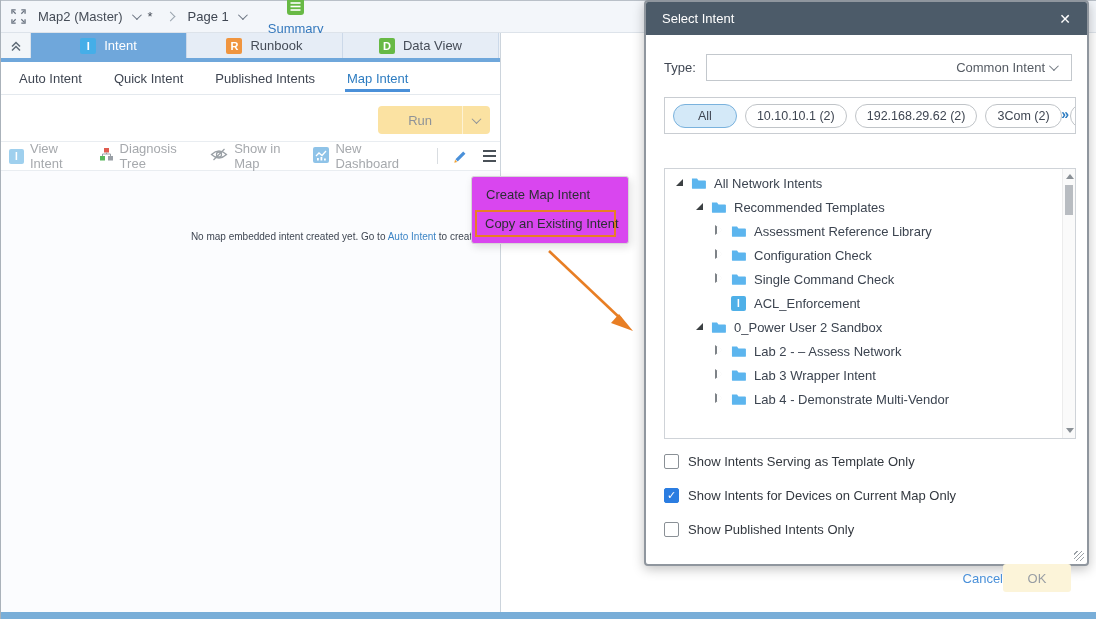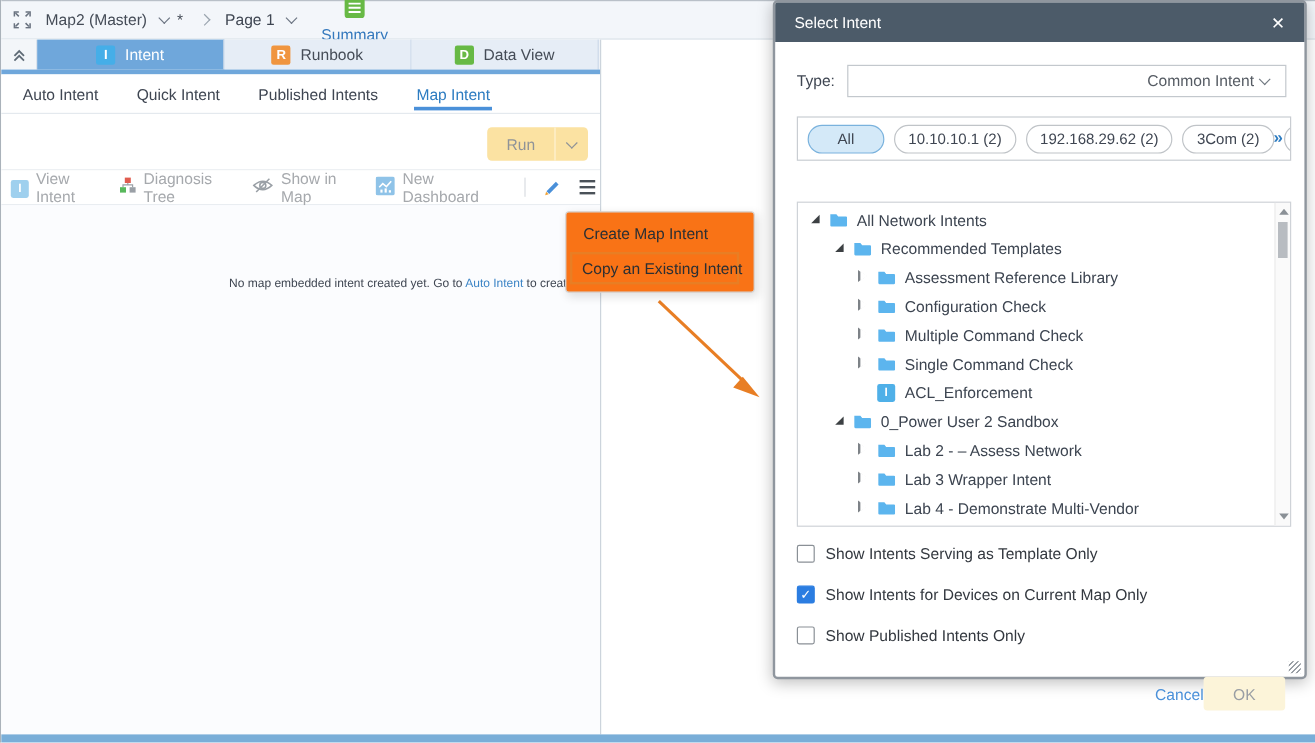--- a/index.html
+++ b/index.html
@@ -26,38 +26,38 @@
   .tab-strip { position:absolute; left:0; top:25px; width:100%; height:4px; background:#6fa7db; }
   .badge { width:16px; height:16px; border-radius:2px; color:#fff; font-size:11px; font-weight:bold; display:inline-flex; align-items:center; justify-content:center; }
 
   .subtab-row { position:absolute; left:0; top:29px; width:100%; height:33px; background:#fff; border-bottom:1px solid #e4e9ee; display:flex; align-items:center; }
   .subtab { position:relative; height:100%; display:flex; align-items:center; padding:0 14px; margin-left:4px; color:#3f4652; cursor:pointer; }
   .subtab.active { color:#2d7cc1; }
   .subtab.active::after { content:""; position:absolute; left:12px; right:12px; bottom:2px; height:3px; background:#4a90d9; }
 
   .run-row { position:absolute; left:0; top:62px; width:100%; height:47px; background:#fff; border-bottom:1px solid #e9edf1; }
   .run-btn { position:absolute; right:10px; top:11px; height:28px; display:flex; background:#fbe2a2; border-radius:4px; overflow:hidden; cursor:pointer; }
-  .run-main { padding:0 16px; display:flex; align-items:center; color:#8f9398; font-size:13px; }
+  .run-main { padding:0 30px; display:flex; align-items:center; color:#8f9398; font-size:13px; }
   .run-arrow { width:28px; display:flex; align-items:center; justify-content:center; border-left:1px solid #fdf2d4; }
   .run-arrow .chev { border-color:#8f9398; margin:0; transform:rotate(45deg) translate(-1px,-1px); }
 
   .action-bar { position:absolute; left:0; top:109px; width:100%; height:29px; background:#fff; border-bottom:1px solid #e9edf1; display:flex; align-items:center; padding-left:8px; gap:7px; }
   .action-item { display:flex; align-items:center; gap:6px; color:#a6a9ad; cursor:default; }
   .mini-badge { width:15px; height:15px; border-radius:2px; background:#9fd0ee; color:#fff; font-size:10px; font-weight:bold; display:inline-flex; align-items:center; justify-content:center; }
   .vdivider { width:1px; height:16px; background:#d9dde1; margin:0 5px; }
   .icon-btn { display:flex; align-items:center; justify-content:center; width:22px; height:22px; cursor:pointer; }
   .burger { display:flex; flex-direction:column; gap:3px; }
   .burger i { display:block; width:13px; height:2px; background:#4a5158; }
 
   .empty-area { position:absolute; left:0; top:138px; width:100%; height:441px; background:#fbfcfe; }
   .empty-msg { margin-top:60px; text-align:right; color:#3f4652; font-size:10px; }
   .link { color:#3d85c6; cursor:pointer; }
 
   
-  .context-menu { position:absolute; left:470px; top:176px; width:158px; background:#f97316; border:1px solid #d6d6d6; border-radius:3px; box-shadow:2px 3px 8px rgba(0,0,0,.12); padding:4px 0; z-index:30; }
+  .context-menu { position:absolute; left:470px; top:176px; width:158px; background:#d946ef; border:1px solid #d6d6d6; border-radius:3px; box-shadow:2px 3px 8px rgba(0,0,0,.12); padding:4px 0; z-index:30; }
   .menu-item { padding:6px 14px; color:#2b2f33; font-size:13px; cursor:pointer; white-space:nowrap; }
   .menu-item.highlighted { border:2px solid #e87e24; margin:2px 12px 2px 3px; padding:4px 8px; }
 
   .arrow-svg { position:absolute; left:538px; top:243px; z-index:25; }
 
   
   .modal { position:absolute; left:643px; top:0; width:445px; height:566px; background:#fff; border:2px solid #8f969e; border-radius:4px; box-shadow:0 3px 12px rgba(0,0,0,.25); z-index:20; }
   .modal-header { position:absolute; left:0; top:0; width:100%; height:33px; background:#4c5b69; display:flex; align-items:center; justify-content:space-between; padding:0 12px 0 16px; border-radius:2px 2px 0 0; }
   .modal-title { color:#fff; font-size:13px; }
   .modal-close { color:#fff; font-size:14px; cursor:pointer; padding:2px 4px; }
@@ -308,29 +308,20 @@
             </span>
             <span class="tree-label">Configuration Check</span>
           </div>
           <div class="tree-row" style="padding-left: 50px;">
             <span class="exp collapsed"></span>
             <span class="tree-ico">
               <svg width="15" height="13" viewBox="0 0 16 13">
                 <path d="M1 1.2 h5.4 l1.6 2 h6.9 a1 1 0 0 1 1 1 v7 a1 1 0 0 1 -1 1 H2 a1 1 0 0 1 -1 -1 z" fill="#5cb5ee"></path>
               </svg>
             </span>
-            <span class="tree-label">Multiple Command Check</span>
-          </div>
-          <div class="tree-row" style="padding-left: 50px;">
-            <span class="exp collapsed"></span>
-            <span class="tree-ico">
-              <svg width="15" height="13" viewBox="0 0 16 13">
-                <path d="M1 1.2 h5.4 l1.6 2 h6.9 a1 1 0 0 1 1 1 v7 a1 1 0 0 1 -1 1 H2 a1 1 0 0 1 -1 -1 z" fill="#5cb5ee"></path>
-              </svg>
-            </span>
             <span class="tree-label">Single Command Check</span>
           </div>
           <div class="tree-row" style="padding-left: 50px;">
             <span class="exp "></span>
             <span class="tree-ico">
               <span class="intent-badge">I</span>
             </span>
             <span class="tree-label">ACL_Enforcement</span>
           </div>
           <div class="tree-row" style="padding-left: 30px;">

